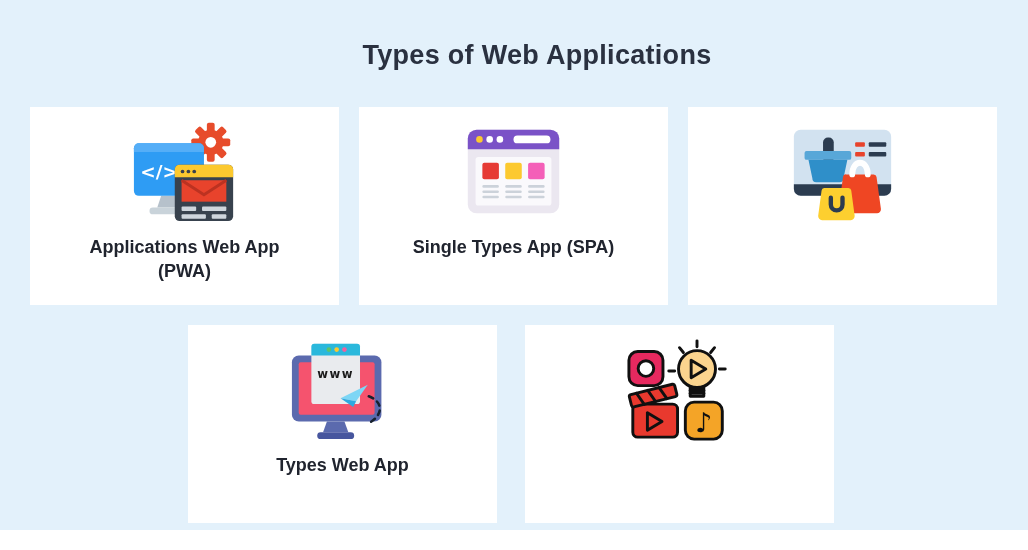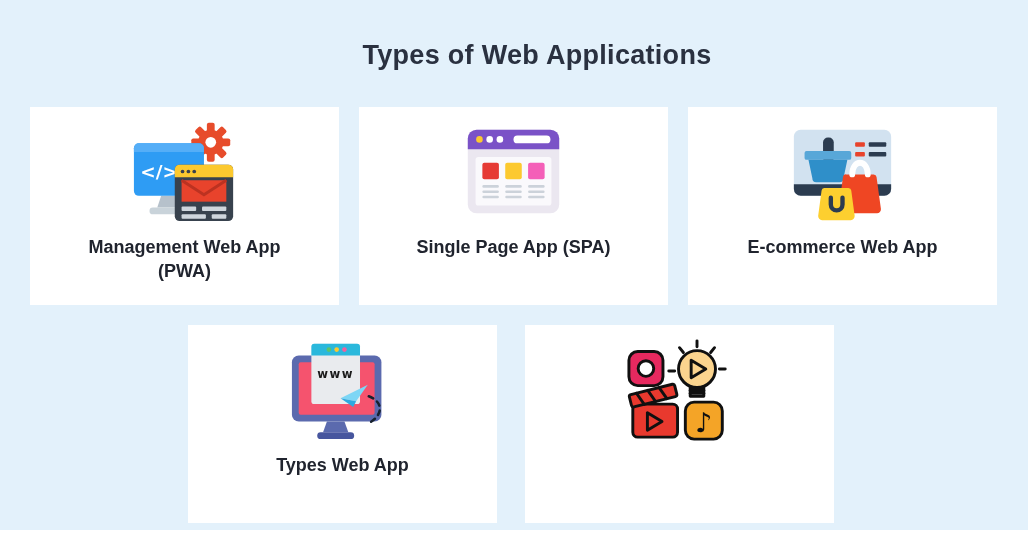--- a/index.html
+++ b/index.html
@@ -77,21 +77,21 @@
         <circle cx="64" cy="55" r="1.9" fill="#38424e"></circle>
         <circle cx="70" cy="55" r="1.9" fill="#38424e"></circle>
         <rect x="57" y="64" width="46" height="22" fill="#e8432c"></rect>
         <polyline points="57,64 80,79 103,64" stroke="#bc3221" stroke-width="3" fill="none"></polyline>
         <rect x="57" y="91" width="15" height="4.5" rx="1" fill="#cfd6dd"></rect>
         <rect x="78" y="91" width="25" height="4.5" rx="1" fill="#cfd6dd"></rect>
         <rect x="57" y="99" width="25" height="4.5" rx="1" fill="#cfd6dd"></rect>
         <rect x="88" y="99" width="15" height="4.5" rx="1" fill="#cfd6dd"></rect>
       </svg>
     </div>
-    <div class="card-label w-narrow">Management Web App (PWA)</div>
+    <div class="card-label w-narrow">Applications Web App (PWA)</div>
   </div>
 
   <div class="card card-2">
     <div class="icon-wrap">
       <svg width="117" height="107" viewBox="0 0 120 110">
         <rect x="13" y="12" width="94" height="86" rx="9" fill="#ebe7f0"></rect>
         <path d="M22,12 h76 a9,9 0 0 1 9,9 v11 H13 v-11 a9,9 0 0 1 9,-9 z" fill="#7a52c7"></path>
         <circle cx="25" cy="22" r="3.4" fill="#fcc92f"></circle>
         <circle cx="35.5" cy="22" r="3.4" fill="#ffffff"></circle>
         <circle cx="46" cy="22" r="3.4" fill="#ffffff"></circle>
@@ -106,21 +106,21 @@
           <rect x="28" y="80" width="17" height="2.6" rx="1.3"></rect>
           <rect x="51.5" y="69" width="17" height="2.6" rx="1.3"></rect>
           <rect x="51.5" y="74.5" width="17" height="2.6" rx="1.3"></rect>
           <rect x="51.5" y="80" width="17" height="2.6" rx="1.3"></rect>
           <rect x="75" y="69" width="17" height="2.6" rx="1.3"></rect>
           <rect x="75" y="74.5" width="17" height="2.6" rx="1.3"></rect>
           <rect x="75" y="80" width="17" height="2.6" rx="1.3"></rect>
         </g>
       </svg>
     </div>
-    <div class="card-label w-wide">Single Page App (SPA)</div>
+    <div class="card-label w-wide">Single Types App (SPA)</div>
   </div>
 
   <div class="card card-3">
     <div class="icon-wrap">
       <svg width="117" height="107" viewBox="0 0 120 110">
 
         <rect x="10" y="12" width="100" height="68" rx="7" fill="#d2e2f0"></rect>
         <path d="M10,68 h100 v5 a7,7 0 0 1 -7,7 H17 a7,7 0 0 1 -7,-7 z" fill="#2c3c50"></path>
 
         <rect x="40" y="20" width="11" height="26" rx="5" fill="#2c3c50"></rect>
@@ -134,21 +134,20 @@
 
         <polygon points="44,80 60,80 66,94 38,94" fill="#2c3c50"></polygon>
 
         <path d="M64,58 h28 a3,3 0 0 1 3,2.6 l4.5,33 a4,4 0 0 1 -4,4.4 H60 a4,4 0 0 1 -4,-4.4 l4.5,-33 A3,3 0 0 1 64,58 z" fill="#ef4623"></path>
         <path d="M70,58 c0,-16 16,-16 16,0" stroke="#ffffff" stroke-width="6" fill="none" stroke-linecap="round"></path>
 
         <path d="M42,72 h24 a3,3 0 0 1 3,2.6 l3.5,26 a4,4 0 0 1 -4,4.4 H39 a4,4 0 0 1 -4,-4.4 l3.5,-26 A3,3 0 0 1 42,72 z" fill="#fdcf2f"></path>
         <path d="M48,82 v7 a6,6 0 0 0 12,0 v-7" stroke="#2c3c50" stroke-width="4.5" fill="none" stroke-linecap="round"></path>
       </svg>
     </div>
-    <div class="card-label w-wide">E-commerce Web App</div>
   </div>
 
   <div class="card card-4">
     <div class="icon-wrap">
       <svg width="117" height="107" viewBox="0 0 120 110">
 
         <rect x="34" y="99" width="38" height="7" rx="3.5" fill="#47569e"></rect>
         <polygon points="44,88 62,88 66,99 40,99" fill="#5b6aae"></polygon>
 
         <rect x="8" y="20" width="92" height="68" rx="7" fill="#5b6aae"></rect>

